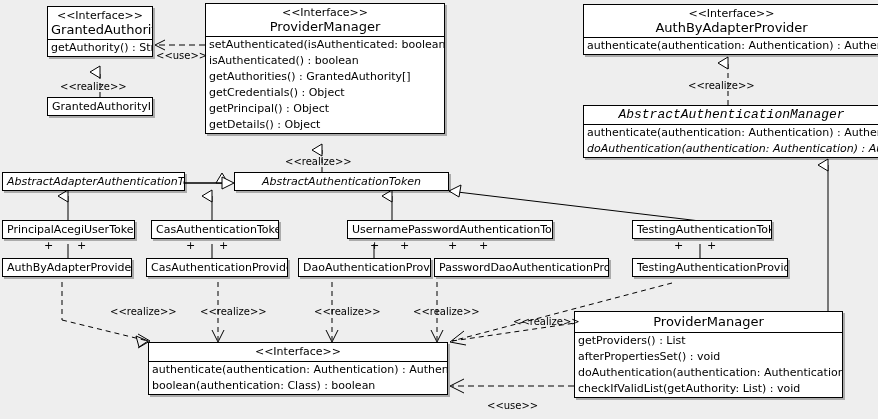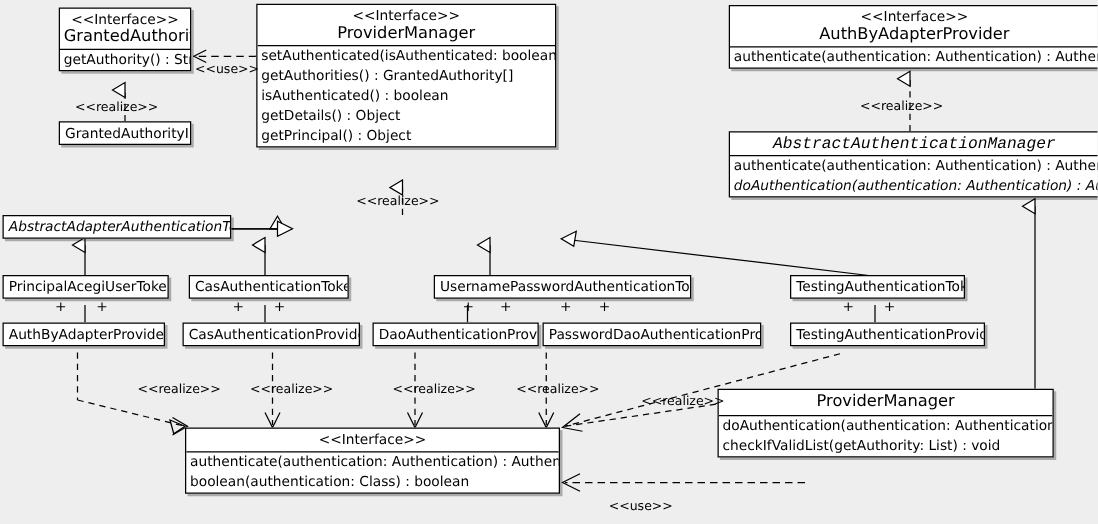--- a/index.html
+++ b/index.html
@@ -186,24 +186,25 @@
   </div>
 
   <div class="uml-class" style="left:205px; top:3px; width:240px;">
     <div class="cls-header">
       <span class="stereo">&lt;&lt;Interface&gt;&gt;</span>
       <span class="cname">ProviderManager</span>
     </div>
     <div class="cls-divider"></div>
     <div class="cls-members">
       <div class="member">setAuthenticated(isAuthenticated: boolean) : void</div>
+      <div class="member">isAuthenticated() : boolean</div>
       <div class="member">getAuthorities() : GrantedAuthority[]</div>
-      <div class="member">isAuthenticated() : boolean</div>
+      <div class="member">getCredentials() : Object</div>
+      <div class="member">getPrincipal() : Object</div>
       <div class="member">getDetails() : Object</div>
-      <div class="member">getPrincipal() : Object</div>
     </div>
   </div>
 
   <div class="uml-class" style="left:583px; top:4px; width:297px;">
     <div class="cls-header">
       <span class="stereo">&lt;&lt;Interface&gt;&gt;</span>
       <span class="cname">AuthByAdapterProvider</span>
     </div>
     <div class="cls-divider"></div>
     <div class="cls-members">
@@ -219,20 +220,23 @@
     <div class="cls-members">
       <div class="member">authenticate(authentication: Authentication) : Authentication</div>
       <div class="member abstract">doAuthentication(authentication: Authentication) : Authentication</div>
     </div>
   </div>
 
   <div class="uml-class" style="left:2px; top:172px; width:183px;">
     <div class="simple-name abstract">AbstractAdapterAuthenticationToken</div>
   </div>
 
+  <div class="uml-class" style="left:234px; top:172px; width:215px;">
+    <div class="simple-name abstract">AbstractAuthenticationToken</div>
+  </div>
 
   <div class="uml-class" style="left:2px; top:220px; width:133px;">
     <div class="simple-name">PrincipalAcegiUserToken</div>
   </div>
   <span class="plus-label" style="left:44px; top:239px;">+</span>
   <span class="plus-label" style="left:77px; top:239px;">+</span>
 
   <div class="uml-class" style="left:151px; top:220px; width:128px;">
     <div class="simple-name">CasAuthenticationToken</div>
   </div>
@@ -283,20 +287,22 @@
       <div class="member">boolean(authentication: Class) : boolean</div>
     </div>
   </div>
 
   <div class="uml-class" style="left:574px; top:311px; width:269px;">
     <div class="cls-header" style="padding-top:3px;padding-bottom:3px;">
       <span class="cname">ProviderManager</span>
     </div>
     <div class="cls-divider"></div>
     <div class="cls-members">
+      <div class="member">getProviders() : List</div>
+      <div class="member">afterPropertiesSet() : void</div>
       <div class="member">doAuthentication(authentication: Authentication) : Authentication</div>
       <div class="member">checkIfValidList(getAuthority: List) : void</div>
     </div>
   </div>
 
   <span class="edge-label" style="left:156px; top:50px;">&lt;&lt;use&gt;&gt;</span>
   <span class="edge-label" style="left:60px; top:81px;">&lt;&lt;realize&gt;&gt;</span>
   <span class="edge-label" style="left:285px; top:156px;">&lt;&lt;realize&gt;&gt;</span>
   <span class="edge-label" style="left:688px; top:80px;">&lt;&lt;realize&gt;&gt;</span>
   <span class="edge-label" style="left:110px; top:306px;">&lt;&lt;realize&gt;&gt;</span>

